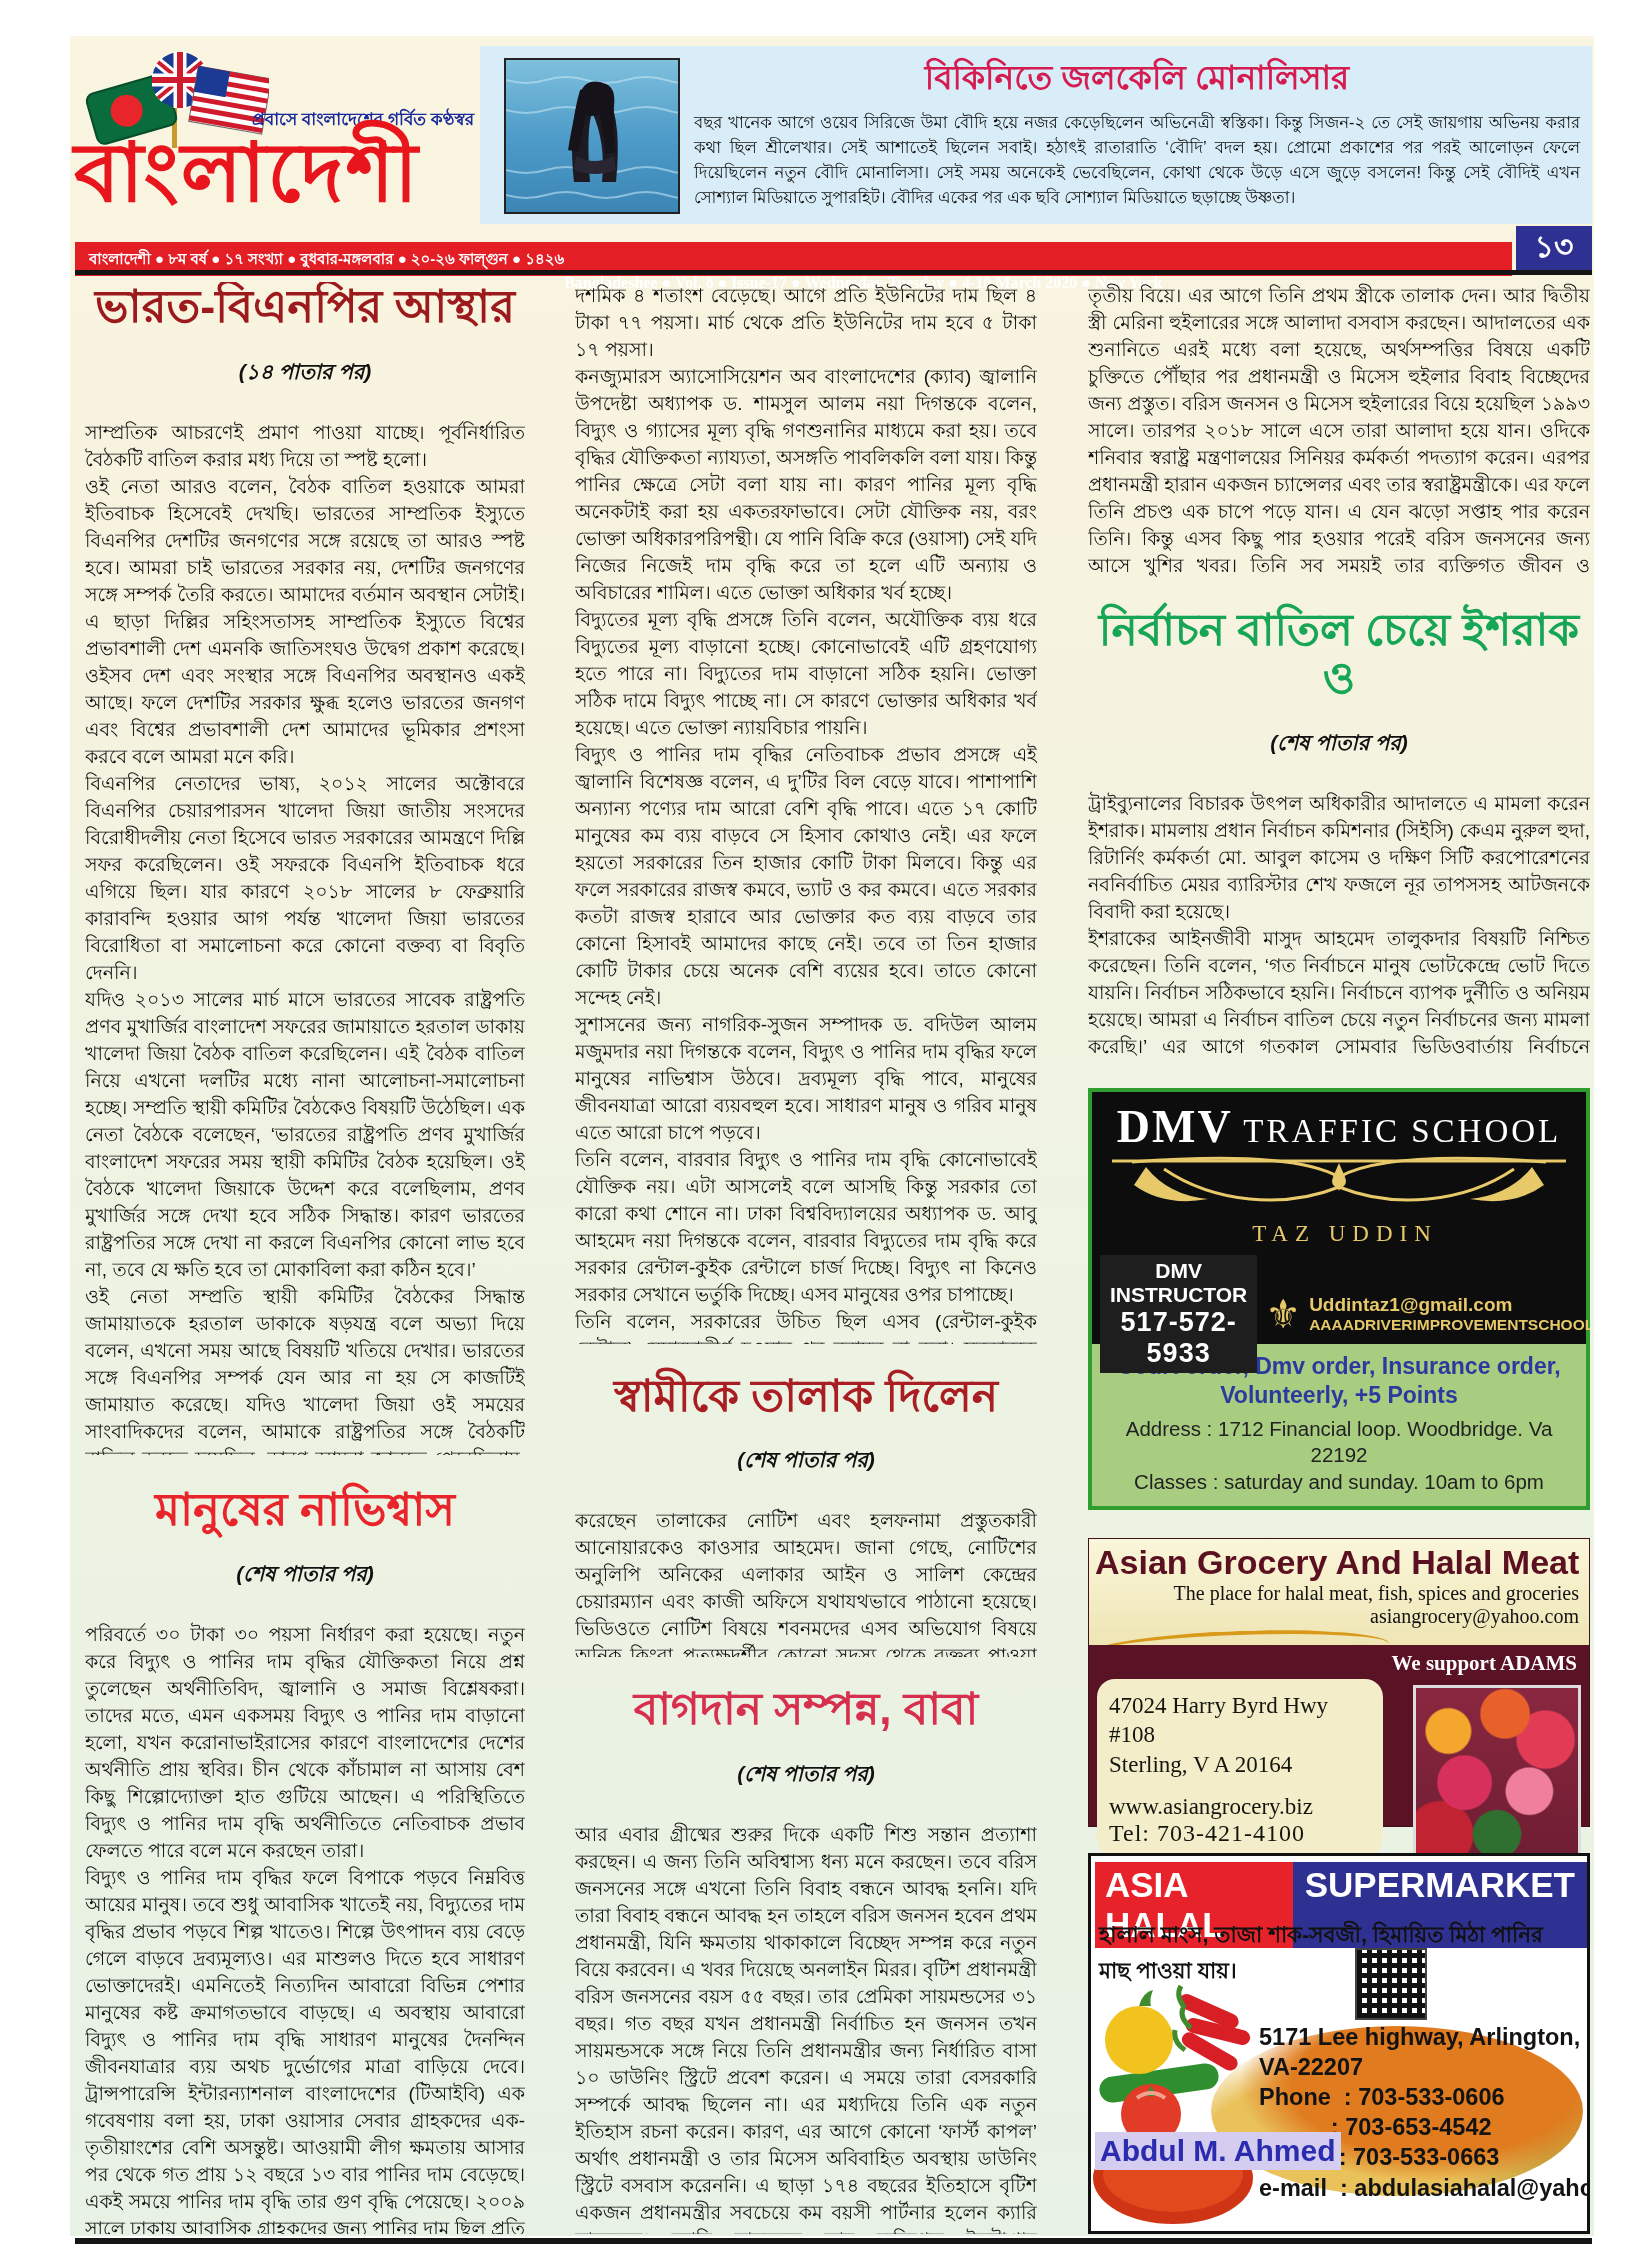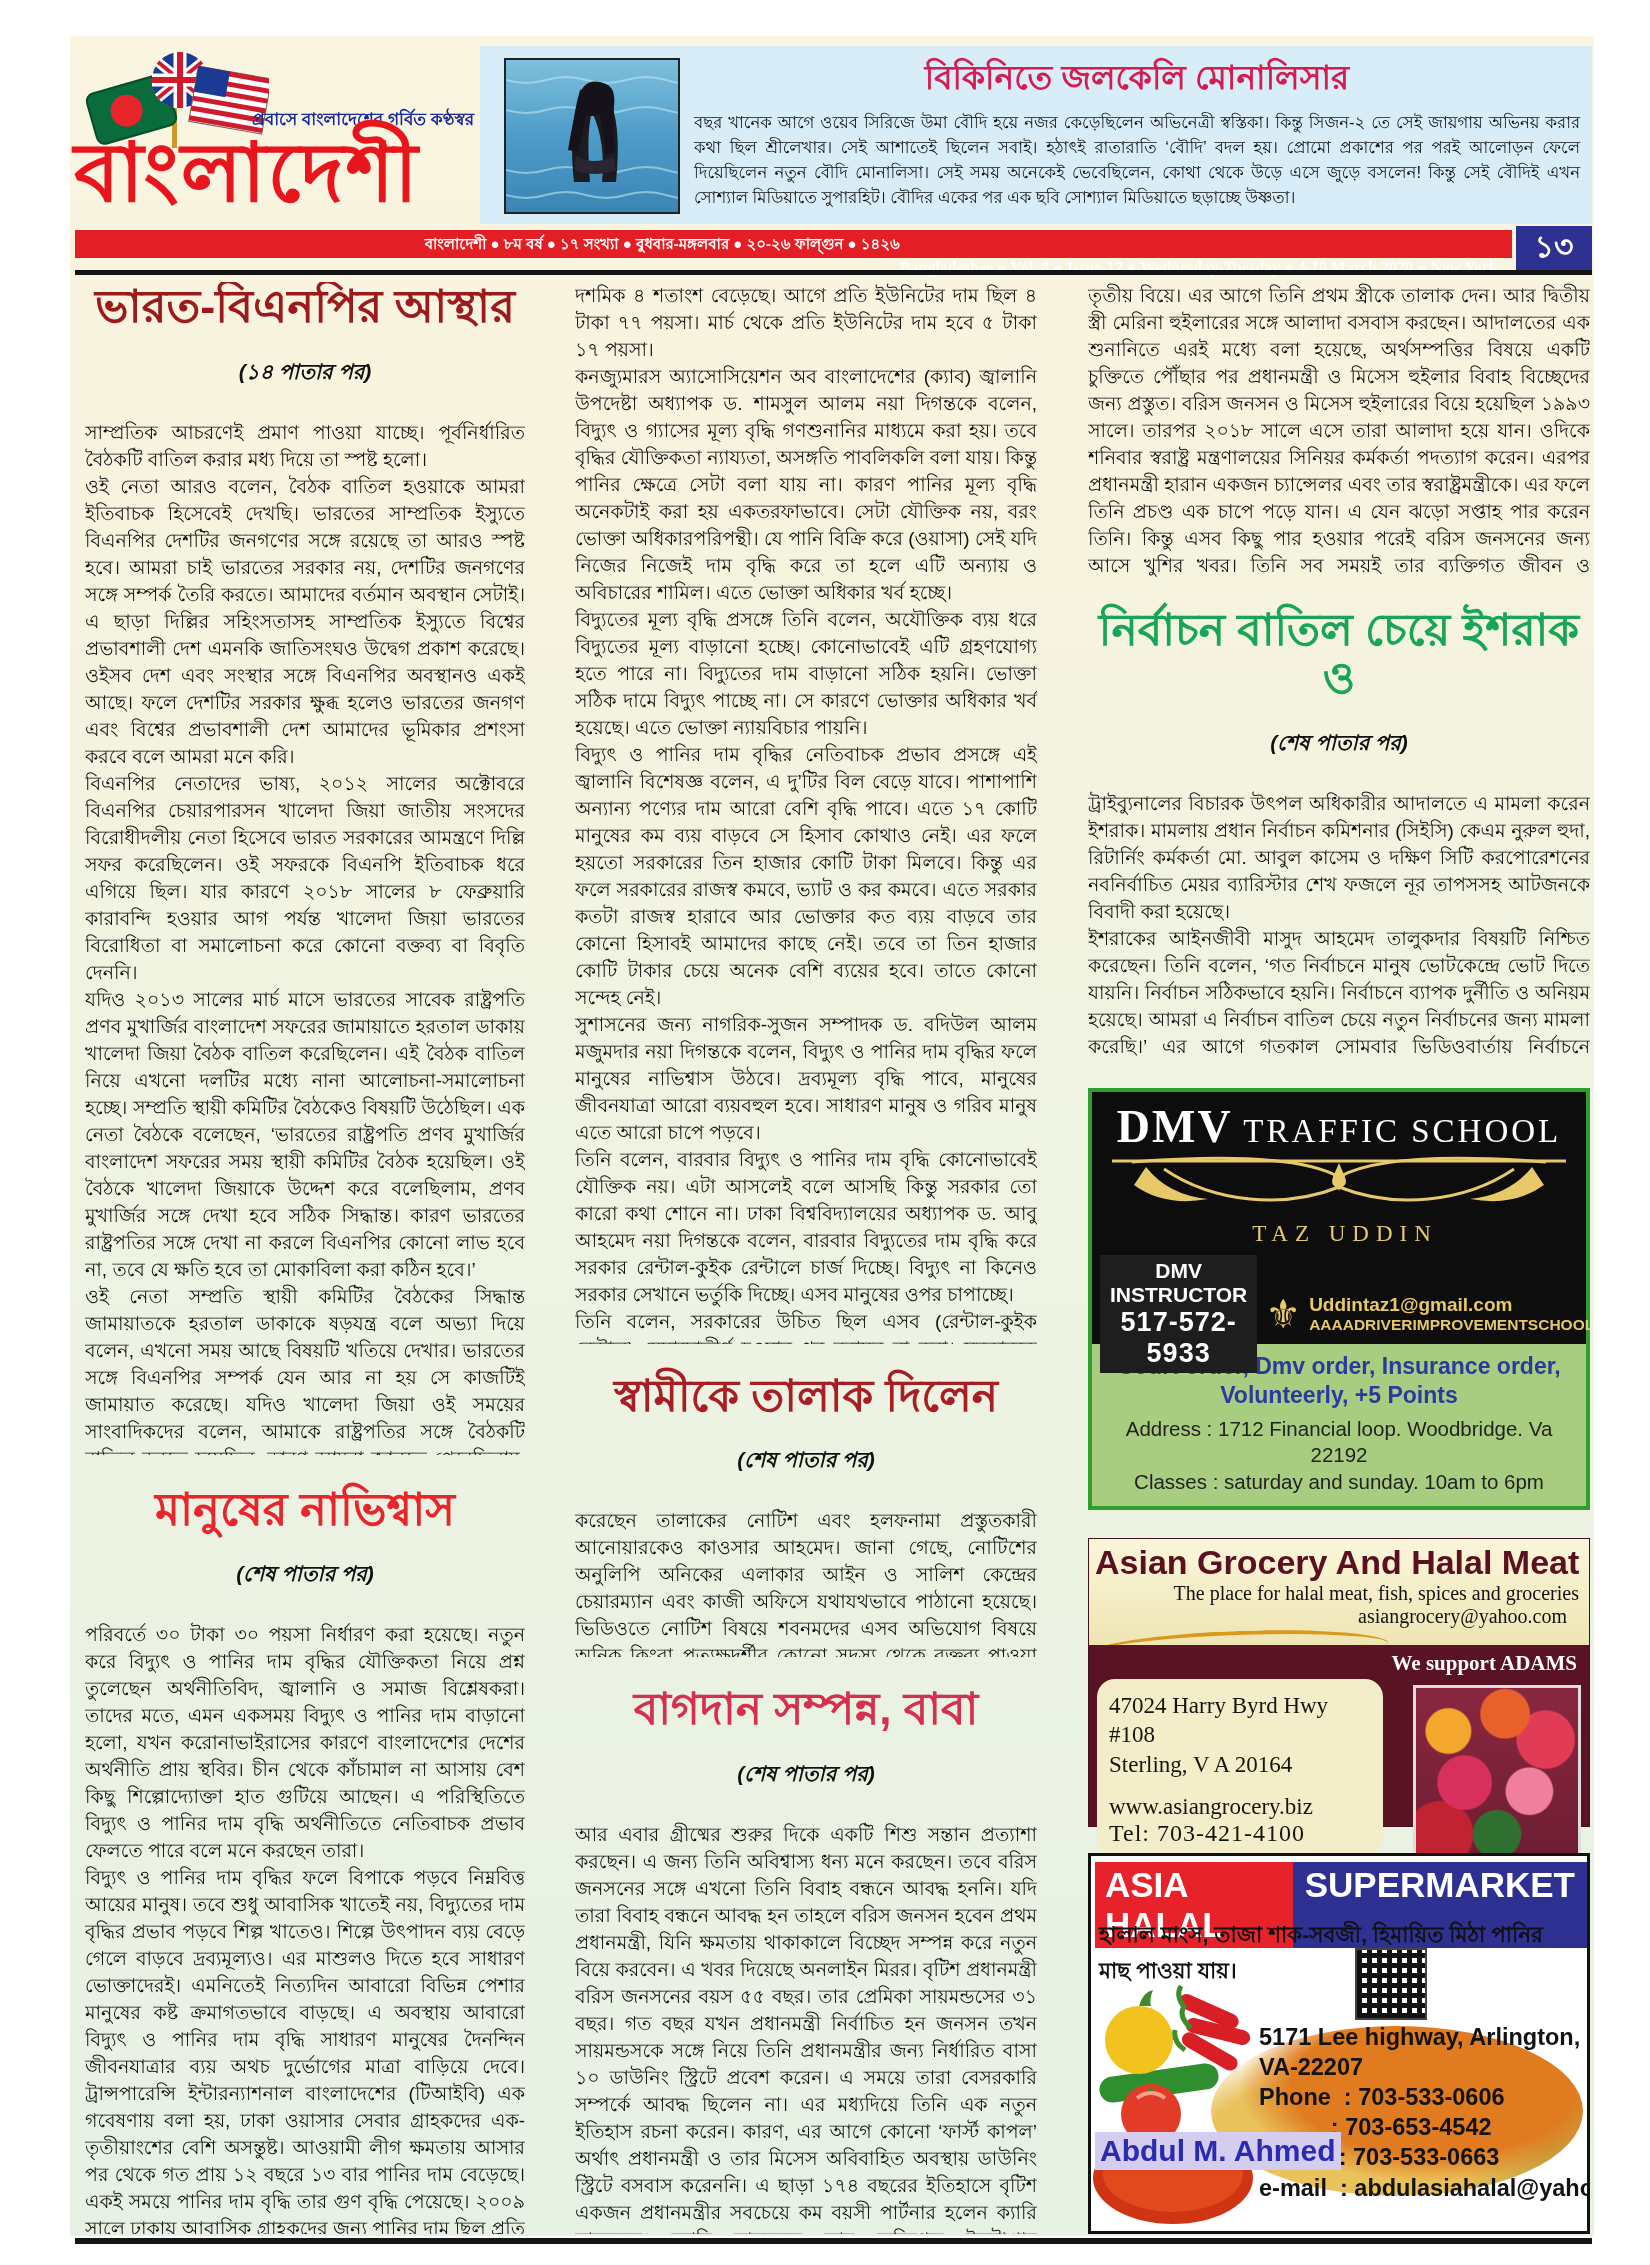--- a/index.html
+++ b/index.html
@@ -14,22 +14,22 @@
   .mast-title{position:absolute;left:74px;top:132px;width:450px;color:#e8151d;
            font-weight:bold;font-size:82px;line-height:1;letter-spacing:2px;white-space:nowrap;}
   .topstory{position:absolute;left:480px;top:46px;width:1112px;height:178px;
             background:#d8edf8;}
   .topstory-photo{position:absolute;left:24px;top:12px;width:172px;height:152px;
             border:2px solid #222;}
   .topstory-text{position:absolute;left:214px;top:4px;width:886px;}
   .topstory-h{color:#d41c50;font-weight:bold;font-size:33px;text-align:center;margin:2px 0 2px 0;}
   .topstory-b{font-size:16.5px;line-height:1.52;text-align:justify;}
   
-  .datebar{position:absolute;left:75px;top:230px;width:1437px;height:28px;background:#e31e25;
-           display:flex;align-items:center;justify-content:flex-end;padding:0 14px;box-sizing:border-box;}
+  .datebar{position:absolute;left:75px;top:242px;width:1437px;height:34px;background:#e31e25;
+           display:flex;align-items:center;justify-content:flex-start;padding:0 14px;box-sizing:border-box;}
   .datebar .bn{color:#fff;font-size:15px;font-weight:bold;}
   .datebar .en{color:#fff;font-size:16px;font-weight:bold;font-family:"Liberation Serif",serif;margin-top:48px;}
   .pagenum{position:absolute;left:1516px;top:226px;width:76px;height:44px;background:#2e3192;
            color:#fff;font-weight:bold;font-size:30px;display:flex;align-items:center;justify-content:center;}
   .blackrule{position:absolute;left:75px;top:270px;width:1517px;height:5px;background:#151515;}
   .bottomrule{position:absolute;left:75px;top:2238px;width:1517px;height:6px;background:#151515;}
   
   .col{position:absolute;top:282px;height:1952px;overflow:hidden;display:flex;flex-direction:column;gap:22px;}
   .col1{left:85px;width:440px;}
   .col2{left:575px;width:462px;}
@@ -59,21 +59,21 @@
   .dmv-contact .e2{font-size:15.5px;font-weight:bold;}
   .dmv-green{padding:8px 10px 10px 10px;text-align:center;}
   .dmv-blue{color:#2b3a9e;font-weight:bold;font-size:23px;line-height:1.25;}
   .dmv-addr{color:#222;font-size:20.5px;margin-top:6px;line-height:1.3;text-align:center;}
   
   .ag{margin-top:6px;height:336px;background:#5a1324;position:relative;border:1px solid #40101c;}
   .ag-top{position:absolute;left:0;top:0;right:0;height:106px;
           background:linear-gradient(#faf6da,#efe5b4);overflow:hidden;}
   .ag-title{color:#5a1020;font-weight:bold;font-size:34px;padding:4px 8px 0 6px;white-space:nowrap;}
   .ag-sub{font-family:"Liberation Serif",serif;font-size:20px;text-align:right;padding-right:10px;}
-  .ag-mail{font-family:"Liberation Serif",serif;font-size:20px;text-align:right;padding-right:22px;margin-left:22px;}
+  .ag-mail{font-family:"Liberation Serif",serif;font-size:20px;text-align:right;padding-right:10px;margin-left:22px;}
   .ag-swoosh{position:absolute;left:0;bottom:-4px;width:60%;height:14px;
           border-top:4px solid #d99a1b;border-radius:50%/100% 100% 0 0;transform:rotate(-2deg);}
   .ag-support{position:absolute;right:12px;top:112px;color:#fff;font-weight:bold;font-size:21px;
           font-family:"Liberation Serif",serif;}
   .ag-panel{position:absolute;left:8px;top:140px;width:286px;height:178px;background:#f3eec9;
           border-radius:18px;padding:12px 12px;box-sizing:border-box;
           font-family:"Liberation Serif",serif;color:#15150f;}
   .ag-panel .a{font-size:23px;line-height:1.3;}
   .ag-panel .w{font-size:23px;margin-top:14px;}
   .ag-panel .t{font-size:24px;letter-spacing:1px;}

